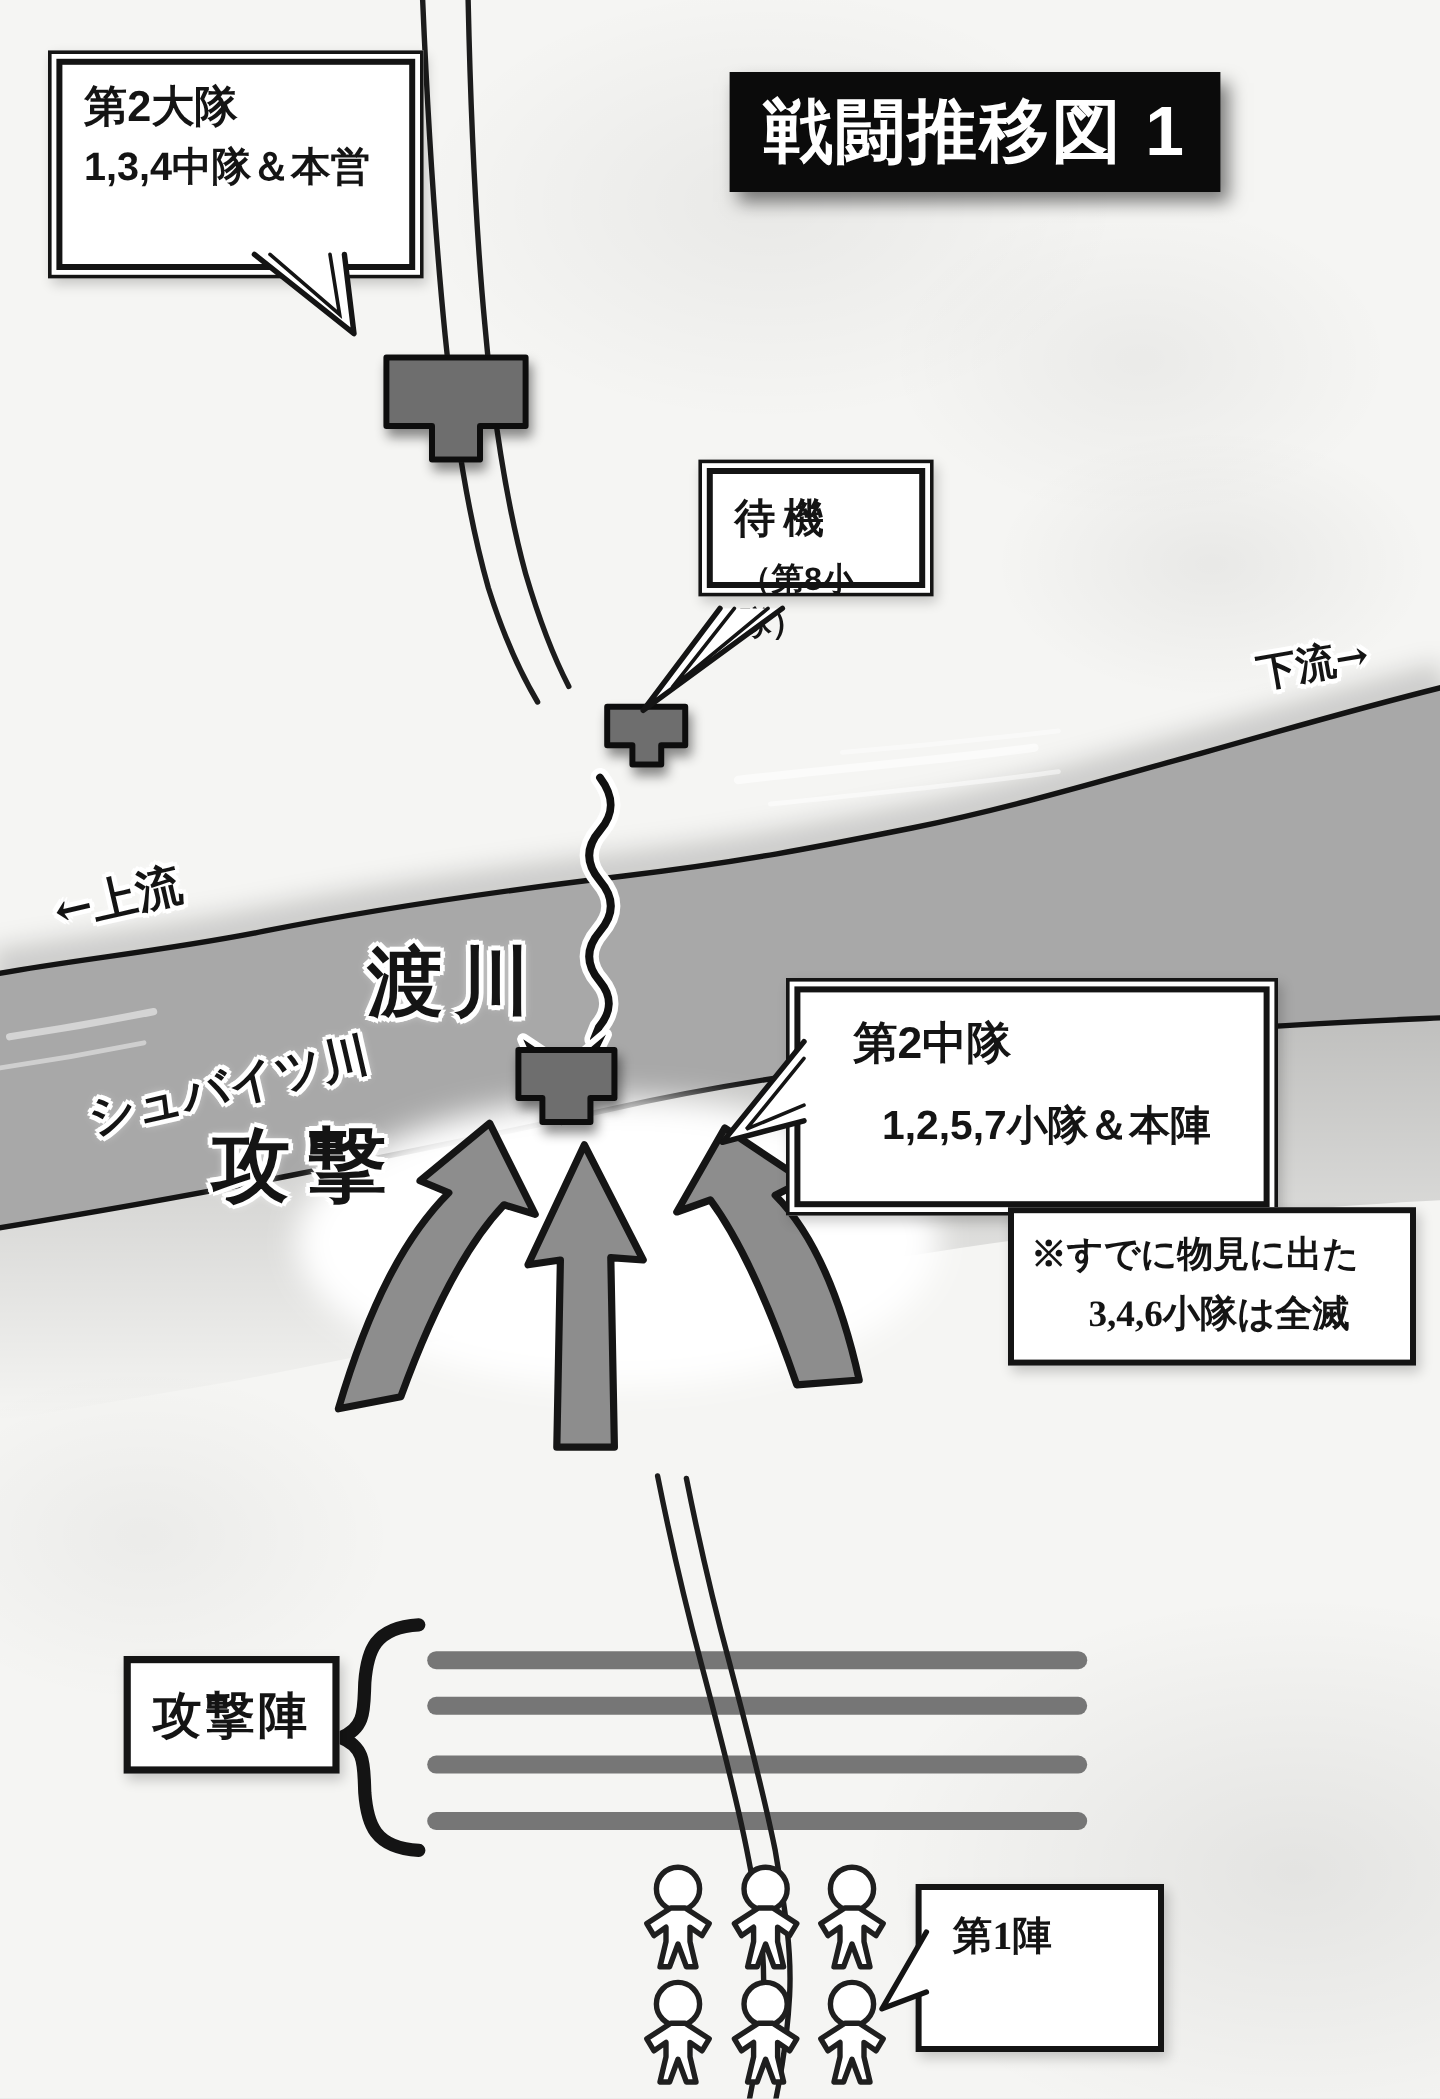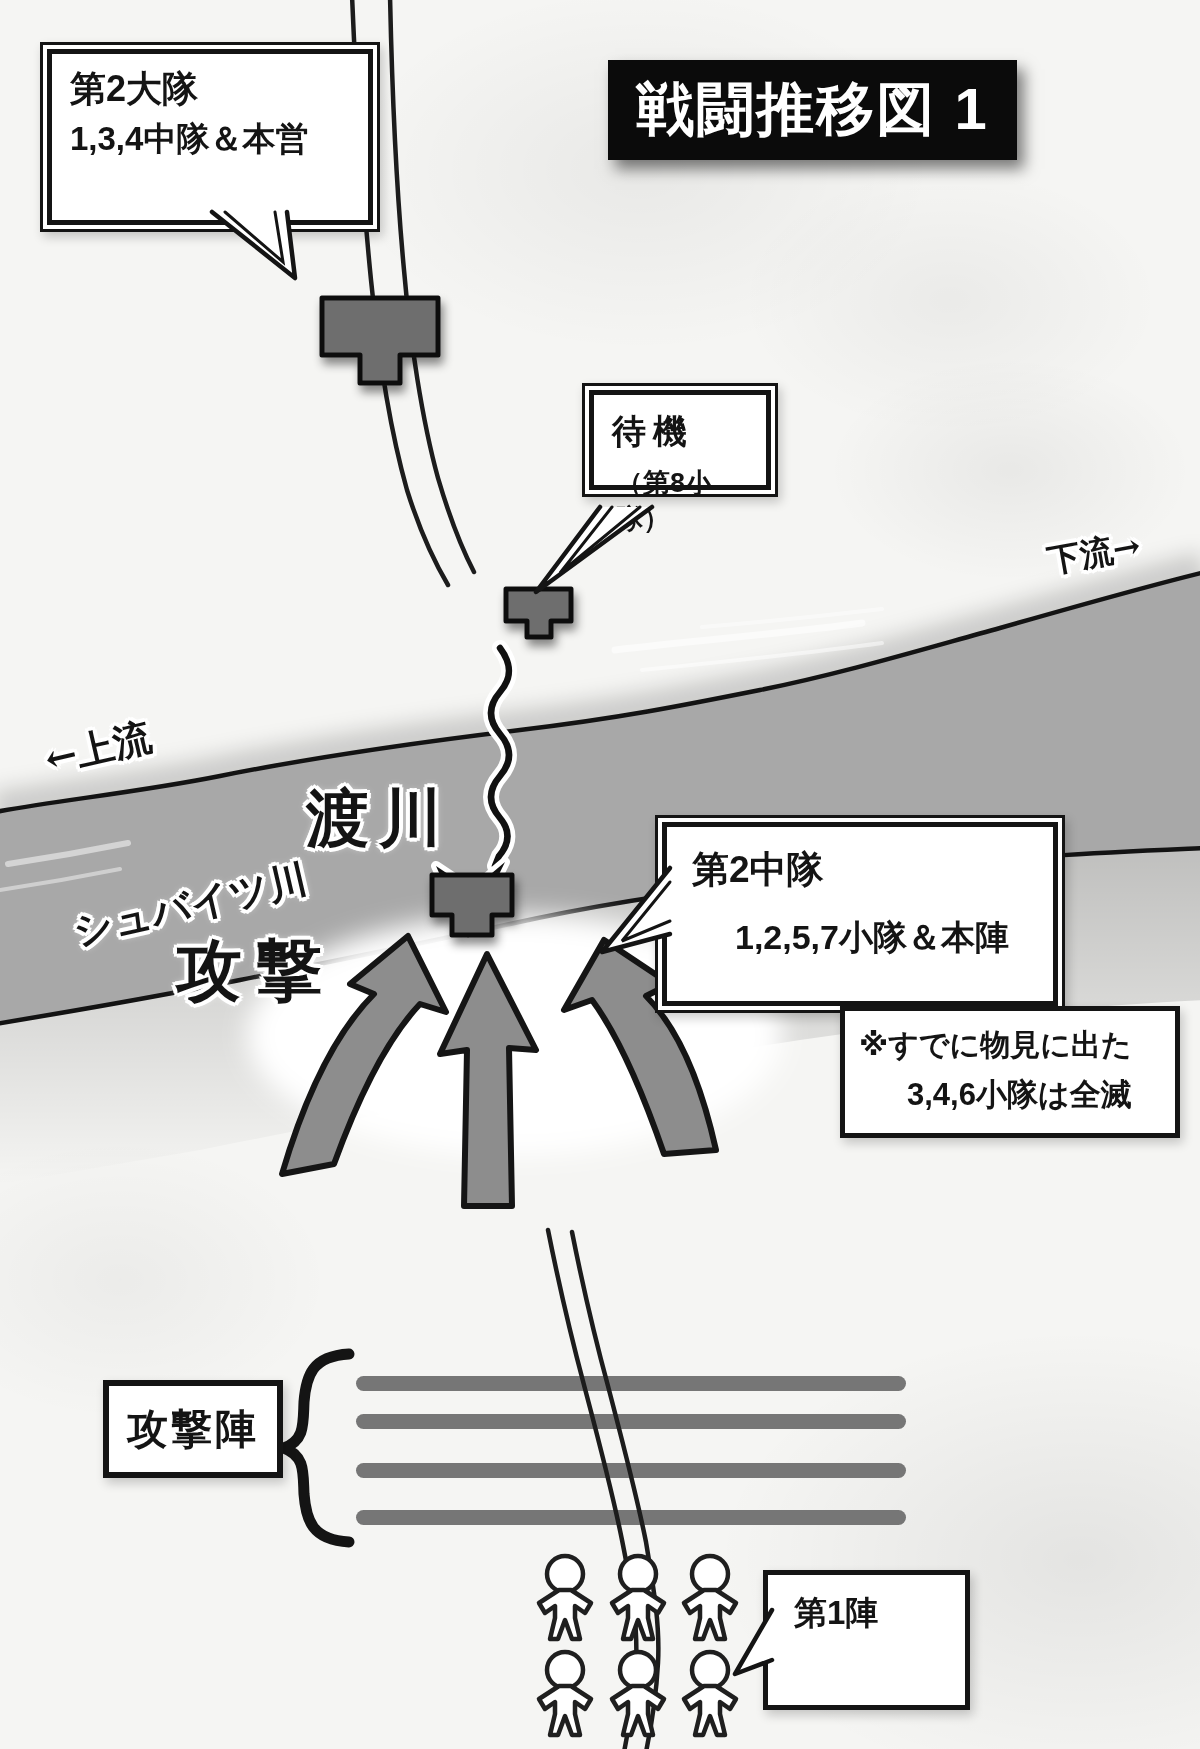--- a/index.html
+++ b/index.html
@@ -14,37 +14,37 @@
       radial-gradient(300px 200px at 120px 1280px, rgba(0,0,0,0.04), transparent 70%),
       var(--paper);
   }
   .scene{position:absolute;left:0;top:0;z-index:1;}
 
   
   .bubble{position:absolute;z-index:10;background:#fff;border:3px solid var(--ink);
           padding:4px;box-sizing:border-box;box-shadow:3px 5px 10px rgba(0,0,0,.20);}
   .bubble .inner{border:5px solid var(--ink);height:100%;box-sizing:border-box;padding:14px 18px;}
   .panel{position:absolute;z-index:10;background:#fff;border:5px solid var(--ink);
-         box-sizing:border-box;box-shadow:3px 5px 10px rgba(0,0,0,.20);}
+         box-sizing:border-box;box-shadow:3px 5px 10px rgba(0,0,0,.20);font-family:Liberation Serif, serif;}
   .tail{position:absolute;z-index:12;overflow:visible;}
   .tail path.outer{fill:#fff;stroke:var(--ink);stroke-width:4.5;stroke-linejoin:round;stroke-linecap:round;}
   .tail path.innerline{fill:none;stroke:var(--ink);stroke-width:3;stroke-linecap:round;}
 
-  .b1{left:40px;top:42px;width:340px;height:190px;}
+  .b1{left:40px;top:42px;width:313px;height:190px;}
   .b1 .l1{font-size:36px;font-weight:800;line-height:1.15;}
   .b1 .l2{font-size:27px;font-weight:600;margin:4px 0 0 46px;}
   .b1 .l3{font-size:33px;font-weight:700;margin-top:8px;}
 
   .b2{left:582px;top:383px;width:196px;height:114px;}
   .b2 .l1{font-size:34px;font-weight:800;letter-spacing:7px;}
   .b2 .l2{font-size:27px;font-weight:600;margin:10px 0 0 4px;}
 
   .b3{left:655px;top:815px;width:410px;height:198px;}
   .b3 .inner{padding:18px 20px;}
-  .b3 .l1{font-size:37px;font-weight:800;margin-left:5px;}
+  .b3 .l1{font-size:37px;font-weight:800;margin-left:24px;}
   .b3 .l2{font-size:34px;font-weight:700;margin:20px 0 0 48px;}
 
   .notebox{left:840px;top:1006px;width:340px;height:132px;padding:14px 14px;}
   .notebox .l1{font-size:30px;font-weight:600;}
   .notebox .l2{font-size:31px;font-weight:600;margin:8px 0 0 48px;}
   .notebox .emph{font-weight:900;}
 
   .b4{left:763px;top:1570px;width:207px;height:140px;padding:16px 14px;}
   .b4 .l1{font-size:33px;font-weight:800;margin-left:12px;}
   .b4 .l2{font-size:26px;font-weight:600;margin-top:12px;}

